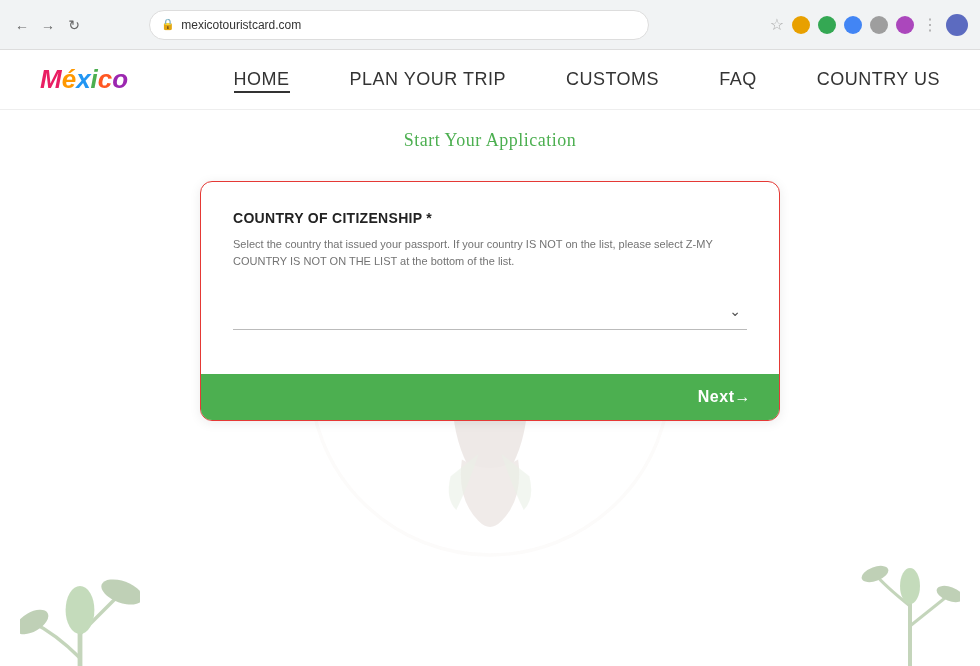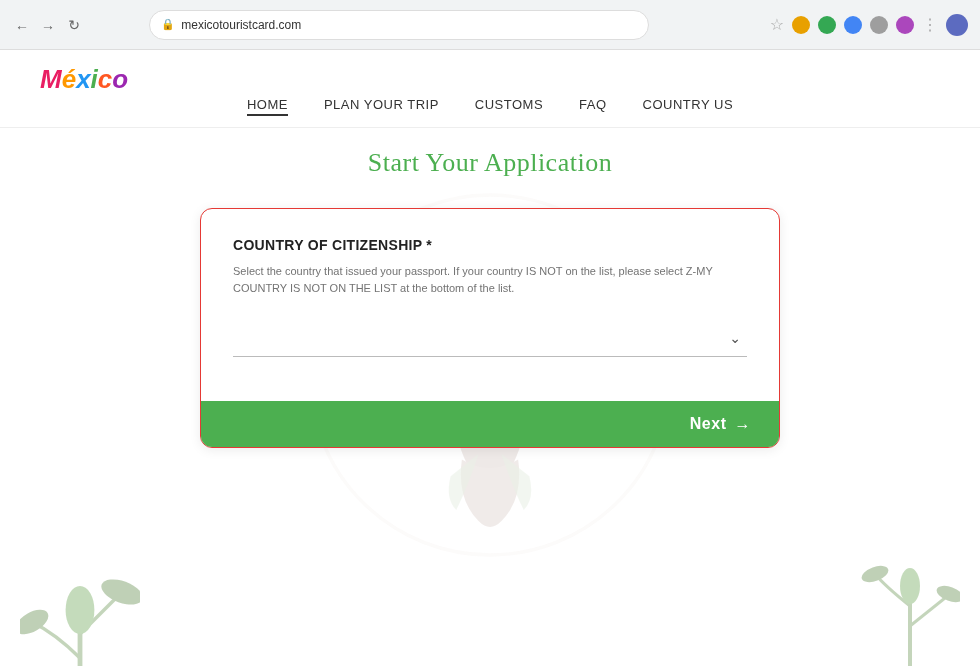--- a/index.html
+++ b/index.html
@@ -90,21 +90,20 @@
 
     
     .navbar {
       display: flex;
       align-items: center;
       padding: 14px 40px;
       border-bottom: 1px solid #eee;
       background: white;
       position: relative;
       z-index: 10;
-      flex-direction: column;
     }
 
     .logo {
       margin-right: auto;
       font-size: 26px;
       font-weight: bold;
       font-style: italic;
     }
 
     .logo-m { color: #e91e63; }
@@ -116,23 +115,24 @@
 
     .nav-links {
       display: flex;
       gap: 36px;
       list-style: none;
     }
 
     .nav-links a {
       text-decoration: none;
       color: #333;
-      font-size: 13px;
+      font-size: 18px;
       font-weight: 500;
       letter-spacing: 0.5px;
+      margin-left: 24px;
     }
 
     .nav-links a.active {
       border-bottom: 2px solid #333;
       padding-bottom: 2px;
     }
 
     
     .page-bg {
       position: absolute;
@@ -185,21 +185,21 @@
       position: relative;
       z-index: 5;
       display: flex;
       flex-direction: column;
       align-items: center;
       padding-top: 20px;
     }
 
     .page-title {
       color: #4caf50;
-      font-size: 26px;
+      font-size: 18px;
       font-weight: normal;
       font-family: Georgia, serif;
       margin-bottom: 30px;
       letter-spacing: 0.5px;
     }
 
     
     .form-card {
       background: white;
       border: 1.5px solid #e53935;
@@ -269,21 +269,20 @@
 
     .next-btn {
       background: transparent;
       border: none;
       color: white;
       font-size: 16px;
       font-weight: bold;
       cursor: pointer;
       display: flex;
       align-items: flex-start;
-      gap: 8px;
       letter-spacing: 0.5px;
       padding-left: 8px;
     }
 
     .next-arrow {
       font-size: 16px;
     }
   </style>
 </head>
 <body>

